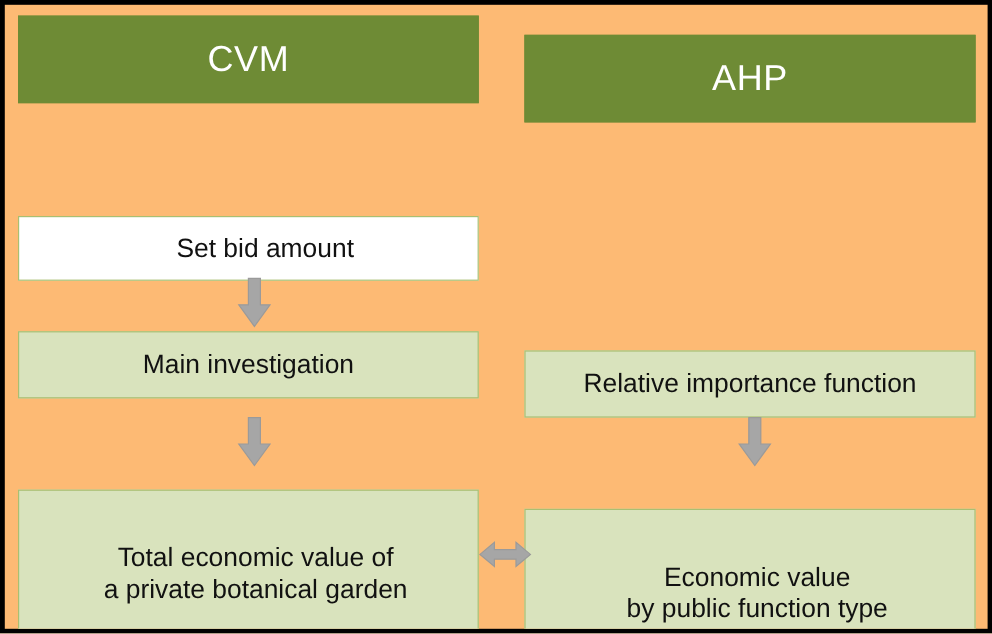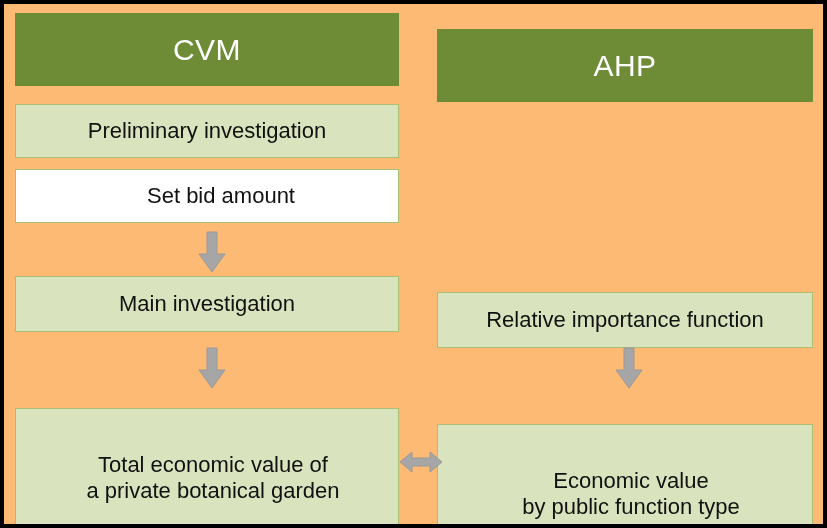--- a/index.html
+++ b/index.html
@@ -66,21 +66,21 @@
     padding: 0 6px;
   }
 
   
   .col-left  { left: 11px;  width: 384px; }
   .col-right { left: 433px; width: 376px; margin-top: 16px; }
 
   
   .row-header  { top: 9px;   height: 73px; }
   .row-prelim  { top: 100px; height: 54px; }
-  .row-bid     { top: 165px; height: 54px; padding-left: 28px; }
+  .row-bid     { top: 176px; height: 54px; padding-left: 28px; }
   .row-main    { top: 272px; height: 56px; }
   .row-result  { top: 404px; height: 140px; padding-left: 12px; }
 
   
   .arrow-down {
     position: absolute;
     width: 26px;
     height: 40px;
   }
   .arrow-v-left-1  { left: 195px; top: 228px; }
@@ -103,23 +103,20 @@
   <div class="canvas">
 
     <div class="node node-header col-left row-header">
       <span class="node-label">CVM</span>
     </div>
 
     <div class="node node-header col-right row-header">
       <span class="node-label">AHP</span>
     </div>
 
-    <div class="node node-step col-left row-prelim">
-      <span class="node-label">Preliminary investigation</span>
-    </div>
 
     <div class="node node-step-white col-left row-bid">
       <span class="node-label">Set bid amount</span>
     </div>
 
     <div class="node node-step col-left row-main">
       <span class="node-label">Main investigation</span>
     </div>
 
     <div class="node node-result col-left row-result">

